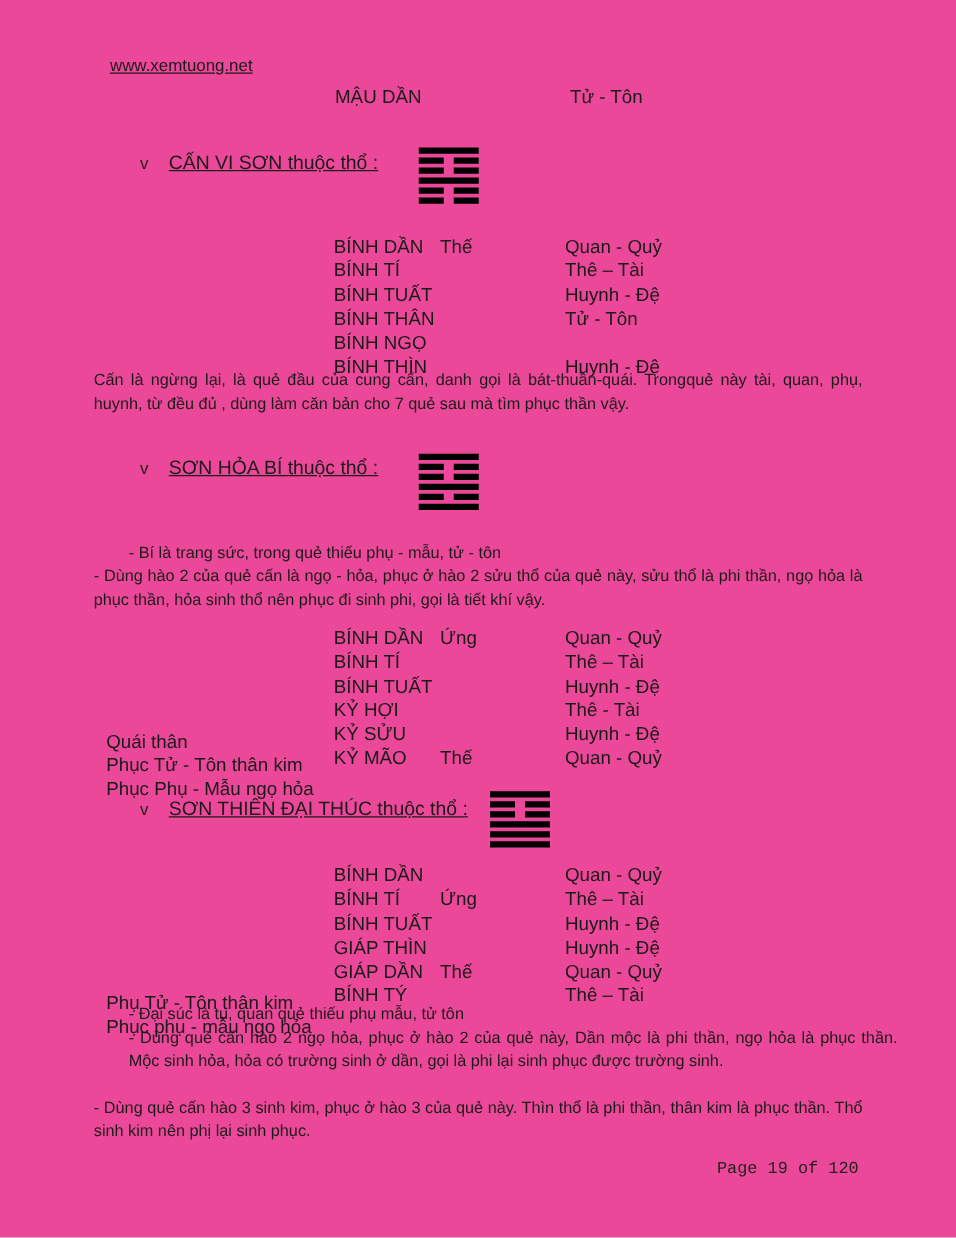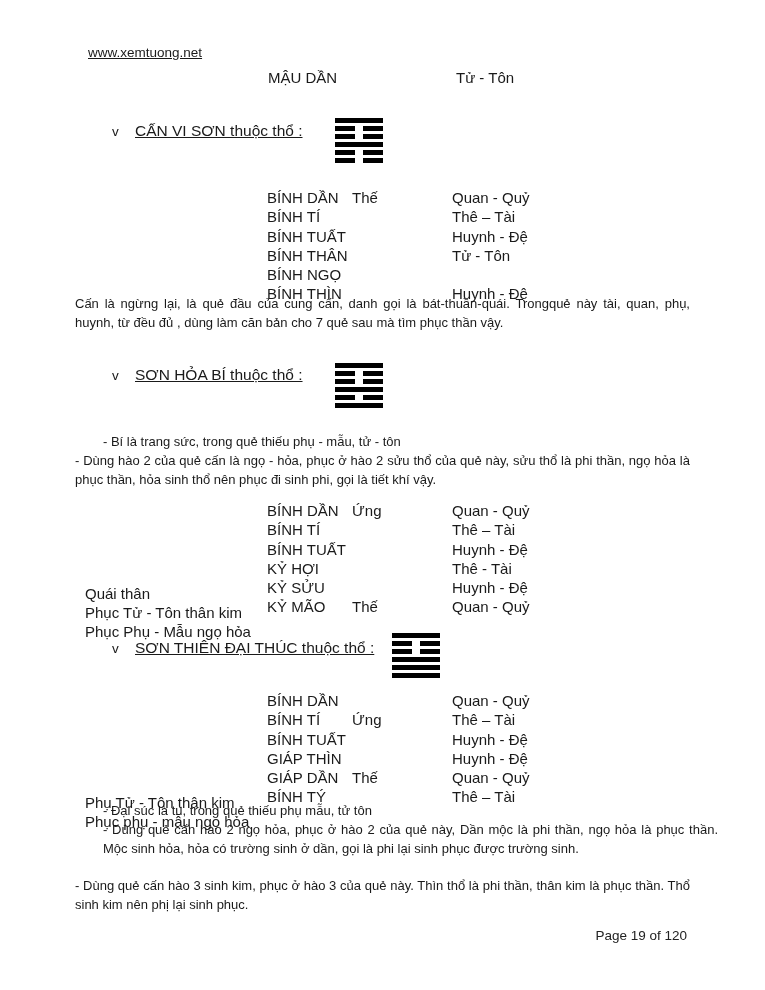--- a/index.html
+++ b/index.html
@@ -1,18 +1,18 @@
 <!DOCTYPE html>
 <html><head>
 <meta charset="utf-8">
 <style>
   html,body { margin:0; padding:0; background:#e8e8e8; }
   .page {
     position:relative; width:765px; height:990px; margin:0 auto;
-    background:#ffffff; color:#1a1a1a; overflow:hidden;
+    background:#ec4899; color:#1a1a1a; overflow:hidden;
     font-family:"Liberation Sans", sans-serif;
   }
   .site-link {
     position:absolute; left:88px; top:45px;
     font-size:13.5px; color:#1a1a1a; text-decoration:underline; cursor:pointer;
   }
   .doc-title  { position:absolute; left:268px; top:69px; font-size:15px; }
   .doc-title2 { position:absolute; left:456px; top:69px; font-size:15px; }
 
   .sec-head { position:absolute; left:112px; font-size:15.5px; line-height:20px; white-space:nowrap; }
@@ -48,21 +48,21 @@
   .para.noj { text-align:left;margin-left:28px; }
   .p1-0 { top:294px; }
   .p2-0 { top:432px; }
   .p2-1 { top:451px; }
   .p3-0 { top:801px; }
   .p3-1 { top:820px;margin-left:28px; }
   .p3-2 { top:876px; }
 
   .footer {
     position:absolute; right:78px; top:928px;
-    font-family:Liberation Sans, sans-serif; font-size:13.5px; color:#222;
+    font-family:Liberation Mono, monospace; font-size:13.5px; color:#222;
   }
 </style>
 </head>
 <body>
 
 <div class="page">
 
   <span class="site-link">www.xemtuong.net</span>
 
   <span class="doc-title">MẬU DẦN</span>
@@ -239,18 +239,18 @@
         <span class="tcell c-marker">Thế</span>
         <span class="tcell c-relation">Quan - Quỷ</span>
       </div>
       <div class="trow">
         <span class="tcell c-label"></span>
         <span class="tcell c-branch">BÍNH TÝ</span>
         <span class="tcell c-marker"></span>
         <span class="tcell c-relation">Thê – Tài</span>
       </div>
     </div>
-  <div class="para p3-0 noj">- Đại súc là tu, trong quẻ thiếu phụ mẫu, tử tôn</div>
+  <div class="para p3-0 noj">- Đại súc là tu, quan quẻ thiếu phụ mẫu, tử tôn</div>
   <div class="para p3-1">- Dùng quẻ cấn hào 2 ngọ hỏa, phục ở hào 2 của quẻ này, Dần mộc là phi thần, ngọ hỏa là phục thần. Mộc sinh hỏa, hỏa có trường sinh ở dần, gọi là phi lại sinh phục được trường sinh.</div>
   <div class="para p3-2">- Dùng quẻ cấn hào 3 sinh kim, phục ở hào 3 của quẻ này. Thìn thổ là phi thần, thân kim là phục thần. Thổ sinh kim nên phị lại sinh phục.</div>
 
   <span class="footer">Page 19 of 120</span>
 </div>
 
 </body></html>

